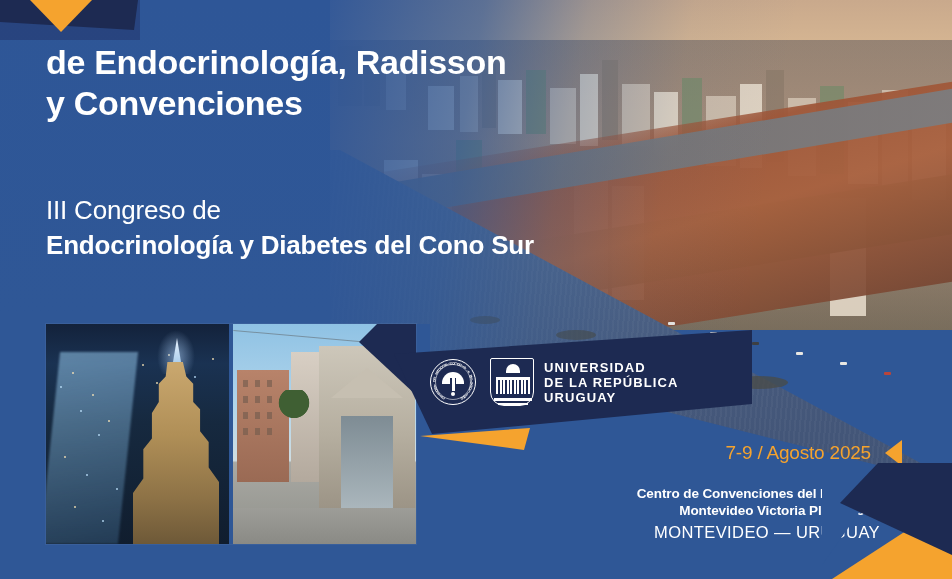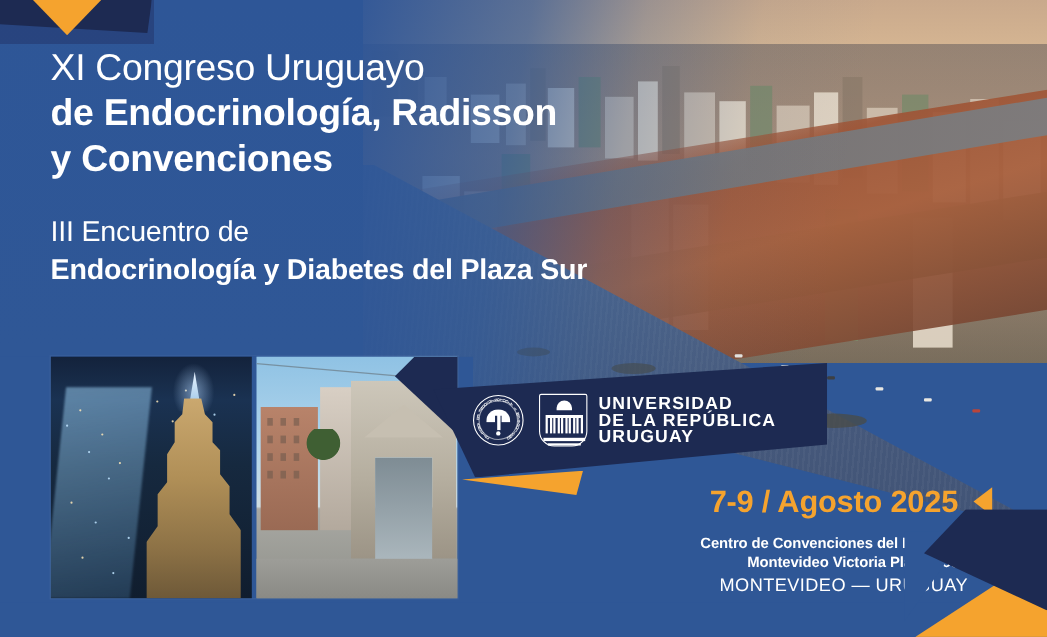--- a/index.html
+++ b/index.html
@@ -290,28 +290,28 @@
       linear-gradient(180deg, rgba(0,0,0,0) 0 6px, #fff 6px 9px, rgba(0,0,0,0) 9px 100%);
   }
   .shield-dome {
     position:absolute; left:15px; top:5px; width:14px; height:9px;
     background:#fff; border-radius:7px 7px 0 0;
   }
   .shield-cols { position:absolute; left:5px; top:21px; width:34px; height:14px; display:flex; justify-content:space-between; }
   .shield-cols i { width:2px; height:14px; background:#fff; display:block; }
   .shield-base { position:absolute; left:3px; bottom:4px; width:38px; height:3px; background:#fff; }
   .shield-base2 { position:absolute; left:7px; bottom:0px; width:30px; height:2px; background:#fff; }
-  .udelar-txt { color:#fff; font-size:16px; font-weight:700; line-height:15px; letter-spacing:1.1px; }
+  .udelar-txt { color:#fff; font-size:13px; font-weight:700; line-height:15px; letter-spacing:1.1px; }
 
   
   .date-row {
     position:absolute; right:50px; top:440px;
     display:flex; align-items:center; gap:14px;
   }
-  .date-txt { color:#f5a32e; font-size:28px; font-weight:700; letter-spacing:-.2px; white-space:nowrap; }
+  .date-txt { color:#f5a32e; font-size:19px; font-weight:400; letter-spacing:-.2px; white-space:nowrap; }
   .date-tri {
     width:0; height:0;
     border-top:13px solid transparent;
     border-bottom:13px solid transparent;
     border-right:17px solid #f5a32e;
   }
   .venue {
     position:absolute; right:72px; top:486px; text-align:right; color:#fff;
   }
   .v1 { font-size:13.5px; font-weight:700; line-height:16.5px; letter-spacing:-.1px; }
@@ -395,28 +395,27 @@
   <div class="blue-wash"></div>
   <div class="left-panel"></div>
   <div class="left-panel-dark"></div>
   <div class="lower-blue"></div>
   <div class="bottom-blue"></div>
 
   <div class="tl-navy"></div>
   <div class="tl-orange"></div>
 
   <div class="title-block">
-    <div class="t-line t1">XI Congreso Uruguayo</div>
     <div class="t-line t2">de Endocrinología, Radisson</div>
     <div class="t-line t3">y Convenciones</div>
   </div>
 
   <div class="sub-block">
-    <div class="s1">III Encuentro de</div>
-    <div class="s2">Endocrinología y Diabetes del Plaza Sur</div>
+    <div class="s1">III Congreso de</div>
+    <div class="s2">Endocrinología y Diabetes del Cono Sur</div>
   </div>
 
   <div class="photos">
     <div class="ph ph1">
       <div class="salvo-bg"></div>
       <div class="salvo-ave"></div>
       <div class="salvo-lights">
         <div class="lt c" style="left:14px; top:62px;"></div>
         <div class="lt" style="left:26px; top:48px;"></div>
         <div class="lt c" style="left:34px; top:86px;"></div>

